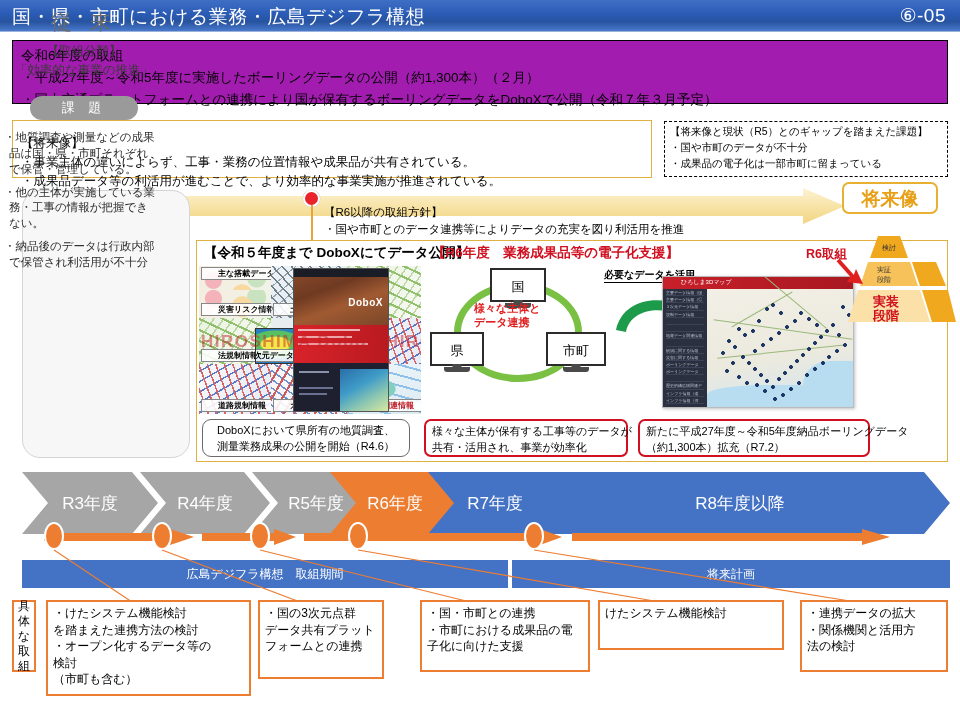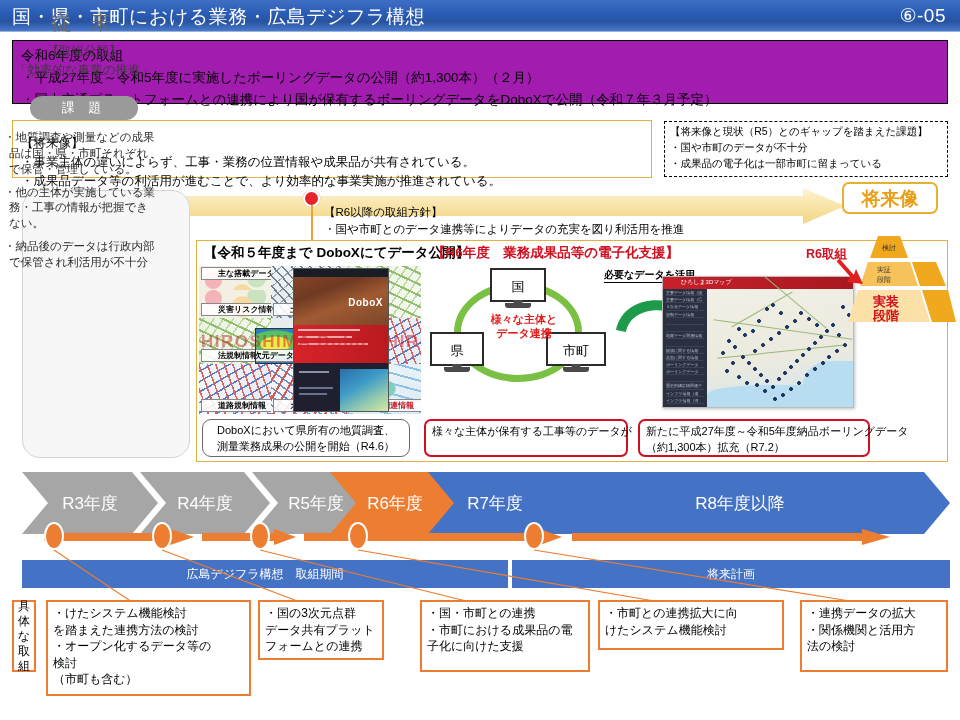--- a/index.html
+++ b/index.html
@@ -179,21 +179,21 @@
   }
   .mon-neck {
     position: absolute; width: 9px; height: 5px; background: #4a4a4a;
     left: 50%; transform: translateX(-50%); bottom: -5px;
   }
   #ring {
     position: absolute; left: 26px; top: 16px; width: 128px; height: 100px;
     border: 7px solid #7ac043; border-radius: 50%;
   }
   #ring-label {
-    position: absolute; left: 46px; top: 46px; width: 100px; text-align: center;
+    position: absolute; left: 46px; top: 35px; width: 100px; text-align: left;
     font-size: 11px; font-weight: bold; color: #e02020; line-height: 1.3;
   }
 
   #green-arrow {
     position: absolute; left: 612px; top: 290px; width: 86px; height: 46px;
   }
   #need-data-label {
     position: absolute; left: 604px; top: 268px;
     font-size: 10px; font-weight: bold; color: #000;
     border-bottom: 1.5px solid #000; white-space: nowrap;
@@ -293,21 +293,21 @@
     position: absolute; left: 12px; top: 600px; width: 24px; height: 72px;
     border: 2px solid #ed7d31; background: #fff;
     display: flex; flex-direction: column; align-items: center; justify-content: center;
     font-size: 12px; line-height: 1.25; color: #000;
   }
   .act-box {
     position: absolute; top: 600px; border: 2px solid #ed7d31; background: #fff;
     padding: 3px 5px; font-size: 12px; line-height: 1.38; color: #000;
   }
   #act-1 { left: 46px;  width: 205px; height: 96px; }
-  #act-2 { left: 258px; width: 126px; height: 60px; }
+  #act-2 { left: 258px; width: 126px; height: 79px; }
   #act-3 { left: 420px; width: 170px; height: 72px; }
   #act-4 { left: 598px; width: 186px; height: 50px; }
   #act-5 { left: 800px; width: 148px; height: 72px; }
 </style>
 </head>
 <body>
 
 <div id="header">
   <div id="header-title">国・県・市町における業務・広島デジフラ構想</div>
   <div id="header-code">⑥-05</div>
@@ -538,20 +538,21 @@
 </svg>
 
 <div id="vision-badge">将来像</div>
 
 <div class="callout" id="callout-1">
   <div>DoboXにおいて県所有の地質調査、</div>
   <div>測量業務成果の公開を開始（R4.6）</div>
 </div>
 <div class="callout" id="callout-2">
   <div>様々な主体が保有する工事等のデータが</div>
+  <div>共有・活用され、事業が効率化</div>
 </div>
 <div class="callout" id="callout-3">
   <div>新たに平成27年度～令和5年度納品ボーリングデータ</div>
   <div>（約1,300本）拡充（R7.2）</div>
 </div>
 
 <div id="timeline">
   <div class="chev chev-gray" style="left:22px;  width:136px;">
       <span>R3年度</span>
     </div>
@@ -615,20 +616,19 @@
   <div>・国の3次元点群</div>
   <div>データ共有プラット</div>
   <div>フォームとの連携</div>
 </div>
 <div class="act-box" id="act-3">
   <div>・国・市町との連携</div>
   <div>・市町における成果品の電</div>
   <div>子化に向けた支援</div>
 </div>
 <div class="act-box" id="act-4">
-  <div>・市町との連携拡大に向</div>
   <div>けたシステム機能検討</div>
 </div>
 <div class="act-box" id="act-5">
   <div>・連携データの拡大</div>
   <div>・関係機関と活用方</div>
   <div>法の検討</div>
 </div>
 
 </body></html>

